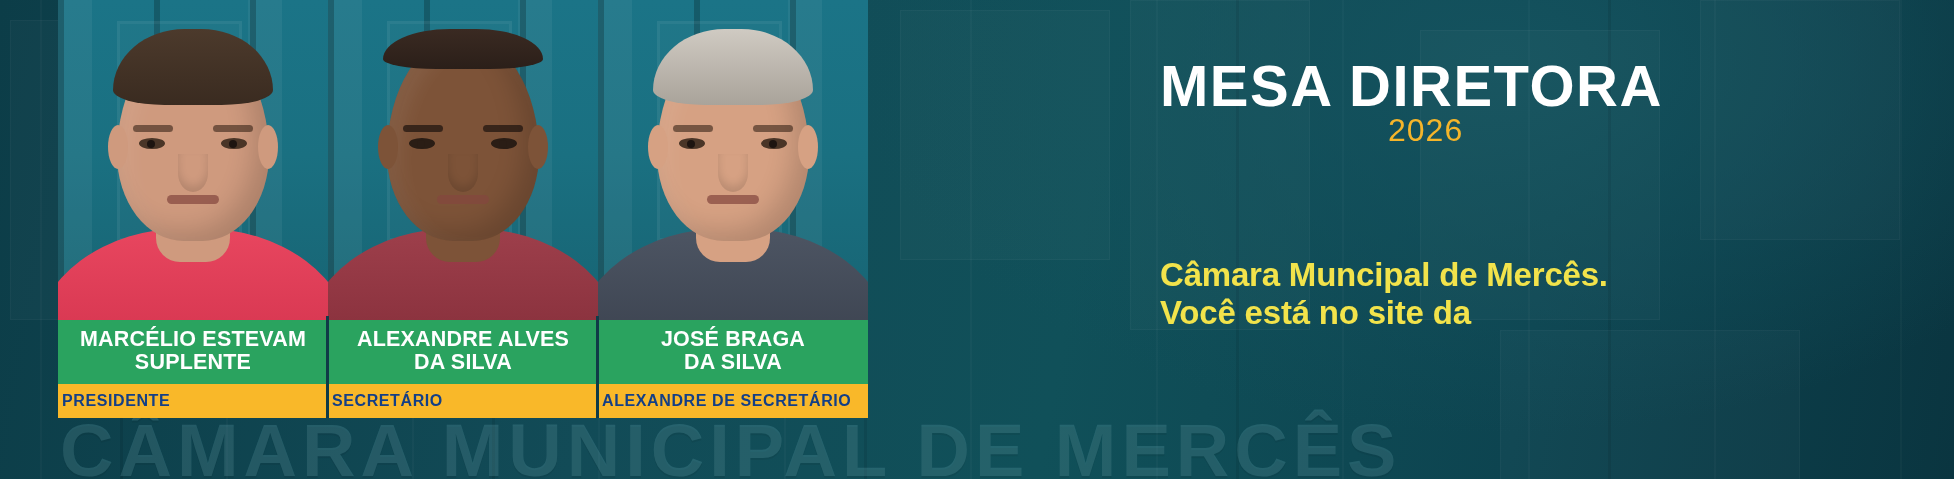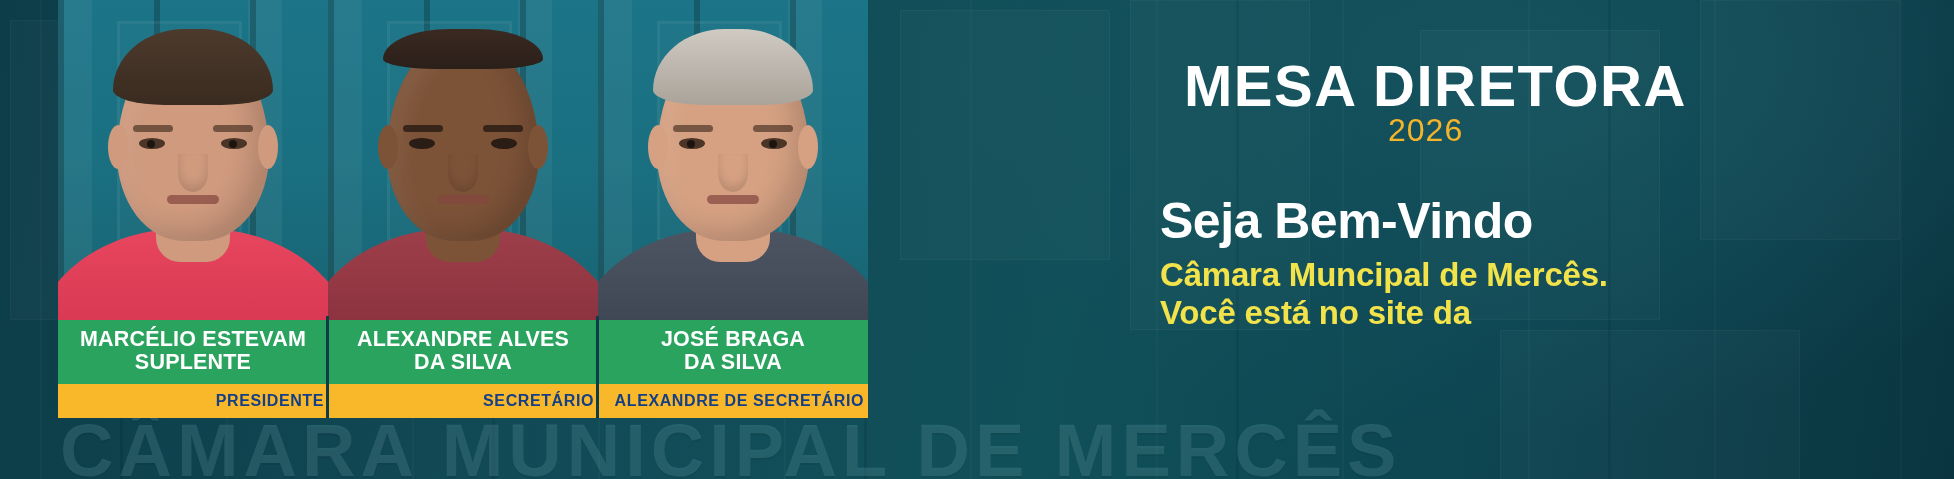--- a/index.html
+++ b/index.html
@@ -144,37 +144,36 @@
     font-size:21.5px;
     line-height:1.08;
     letter-spacing:.2px;
     padding:8px 4px 10px;
     min-height:62px;
     display:flex; flex-direction:column; justify-content:center;
   }
   .plate-role{
     background:#f9b829;
     color:#143f86;
-    text-align:right;
+    text-align:left;
     font-weight:bold;
     font-size:16px;
     letter-spacing:.6px;
     padding:8px 4px;
   }
 
   
   .copy{ position:absolute; left:1150px; top:0; width:760px; height:100%; }
   .mesa{
     position:absolute; left:10px; top:52px;
     color:#ffffff;
     font-weight:bold;
     font-size:58px;
     letter-spacing:1.5px;
     white-space:nowrap;
-    margin-left:24px;
   }
   .year{
     position:absolute; left:238px; top:112px;
     color:#f5b52a;
     font-weight:normal;
     font-size:32px;
     letter-spacing:1px;
   }
   .welcome{
     position:absolute; left:10px; top:192px;
@@ -297,20 +296,19 @@
         <span>DA SILVA</span>
       </div>
       <div class="plate-role">ALEXANDRE DE SECRETÁRIO</div>
     </div>
 
   </div>
 
   <div class="copy">
     <div class="mesa">MESA DIRETORA</div>
     <div class="year">2026</div>
-    <div class="welcome">Seja Bem-Vindo</div>
     <div class="sub">
       <div>Câmara Muncipal de Mercês.</div>
       <div>Você está no site da</div>
     </div>
   </div>
 
 </div>
 
 </body></html>

